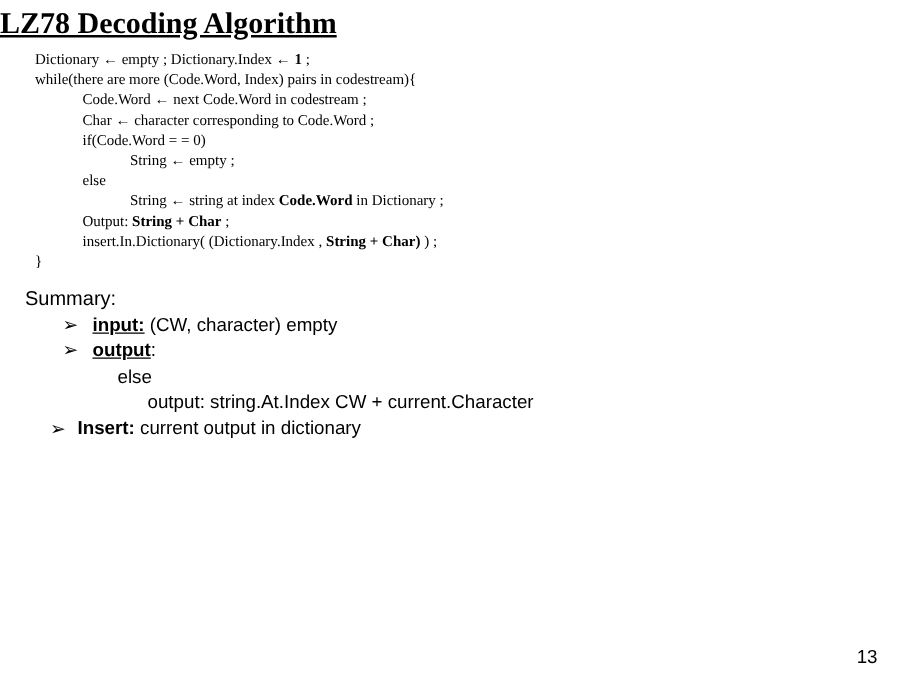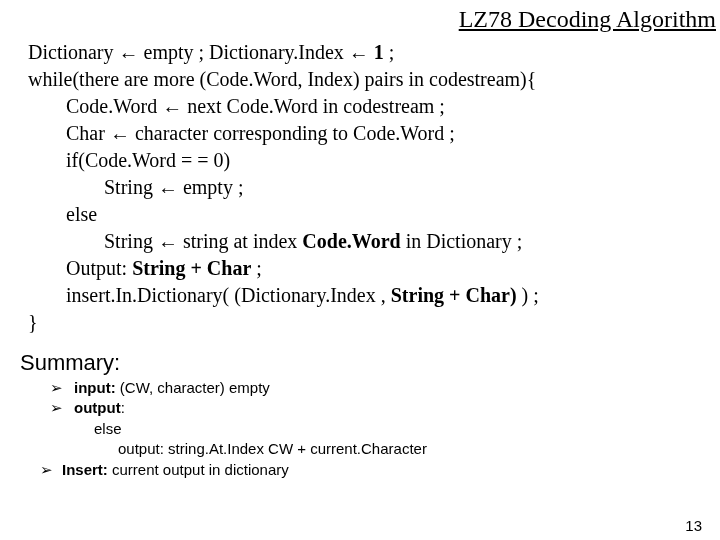--- a/index.html
+++ b/index.html
@@ -1,34 +1,34 @@
 <!DOCTYPE html>
 <html><head>
 <meta charset="utf-8">
 <style>
 html,body{margin:0;padding:0;width:720px;height:540px;background:#fff;font-family:"Times New Roman",Times,serif;color:#000}
 .slide{position:relative;width:720px;height:540px;box-sizing:border-box}
-.title{text-align:right;font-size:24px;text-decoration:underline;margin:6px 4px 6px 0;font-weight:400}
-.algo{margin:0 0 0 28px;font-size:20px;line-height:1.35}
+.title{text-align:left;font-size:24px;text-decoration:underline;margin:6px 16px 6px 0;font-weight:700}
+.algo{margin:0 0 0 28px;font-size:12px;line-height:1.35}
 .algo .l0{margin-left:0}
 .algo .l1{margin-left:38px}
 .algo .l2{margin-left:76px}
-.summary-h{margin:14px 0 2px 20px;font-family:Arial,Helvetica,sans-serif;font-size:22px}
+.summary-h{margin:14px 0 2px 20px;font-family:Arial,Helvetica,sans-serif;font-size:16px}
 .bullets{margin:0 0 0 50px;font-family:Arial,Helvetica,sans-serif;font-size:15px;line-height:1.35}
 .bullets .row{display:flex}
 .bullets .arrow{width:24px;flex:0 0 24px}
 .bullets .txt{}
 .bullets .sub1{margin-left:44px}
 .bullets .sub2{margin-left:68px}
 .bullets2{margin:2px 0 0 40px;font-family:Arial,Helvetica,sans-serif;font-size:15px}
 .bullets2 .row{display:flex}
 .bullets2 .arrow{width:22px;flex:0 0 22px}
 .pagenum{position:absolute;right:18px;bottom:12px;font-family:Arial,Helvetica,sans-serif;font-size:15px}
 .b{font-weight:700}
-.u{}
+.u{text-decoration:underline}
 </style>
 </head>
 <body>
 <div class="slide">
 <div class="title">LZ78 Decoding Algorithm</div>
 
 <div class="algo">
 <div class="l0"><span>Dictionary ← empty ; Dictionary.Index ← </span><span class="b">1</span><span> ;</span></div>
 <div class="l0">while(there are more (Code.Word, Index) pairs in codestream){</div>
 <div class="l1">Code.Word ← next Code.Word in codestream ;</div>

